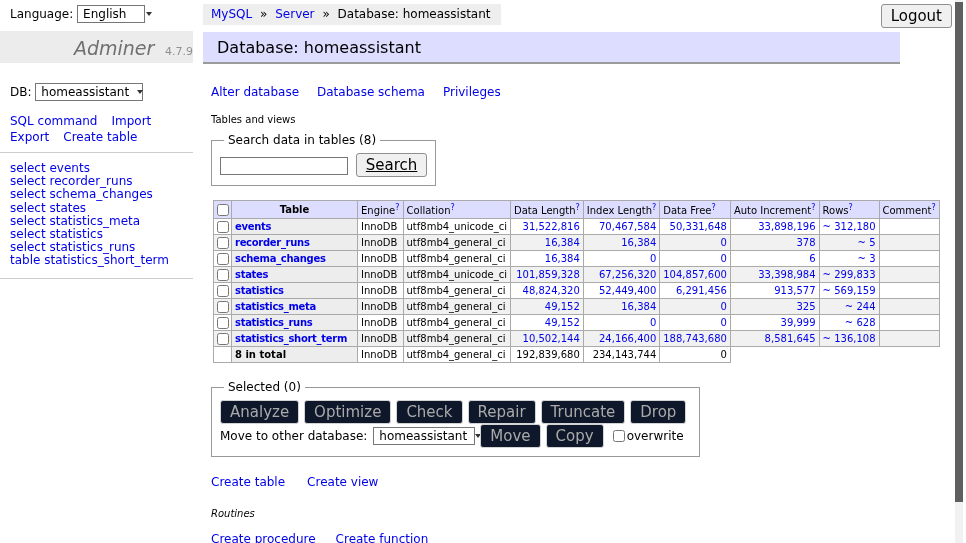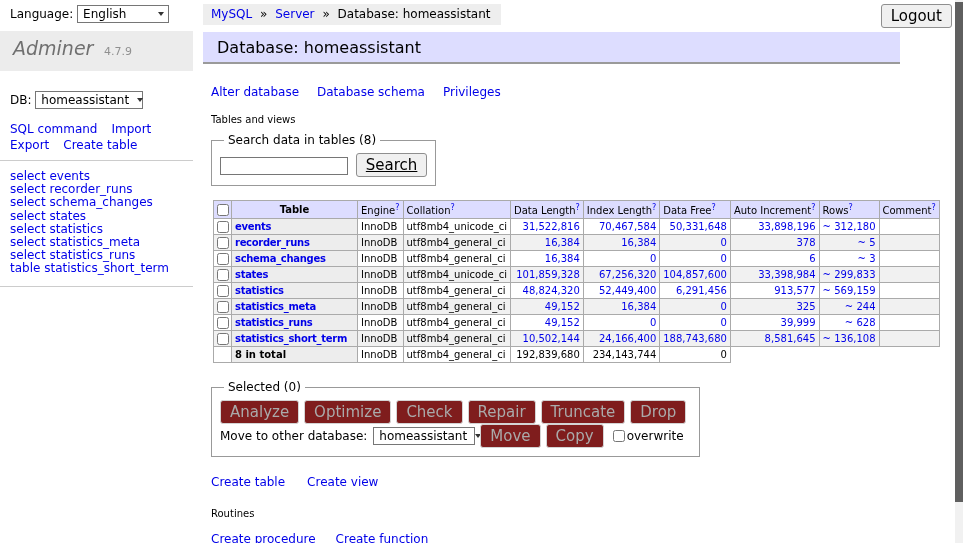--- a/index.html
+++ b/index.html
@@ -9,40 +9,40 @@
   *{box-sizing:border-box;}
   html,body{margin:0;padding:0;}
   body{
     width:966px;height:543px;overflow:hidden;position:relative;background:#fff;
     font-family:"DejaVu Sans","Liberation Sans",sans-serif;font-size:12px;color:#000;
   }
   a{color:var(--link);text-decoration:none;cursor:pointer;}
   
   .sidebar{position:absolute;left:0;top:0;width:193px;}
   .lang-row{margin:0;padding:5px 0 0 10px;white-space:nowrap;}
-  .logo{margin:8px 0 0 0;background:var(--logobg);height:40px;line-height:32px;
-        padding-left:13px;font-weight:400;}
+  .logo{margin:8px 0 0 0;background:var(--logobg);height:32px;line-height:32px;
+        padding-left:13px;font-weight:400;text-align:right;}
   .logo-name{font-style:italic;font-size:19px;color:#707070;}
   .logo-version{font-size:11px;color:#909090;margin-left:3px;}
   .db-row{margin:20px 0 0 0;padding-left:10px;white-space:nowrap;}
   .side-links{margin:7px 0 0 0;padding:4px 0 8px 10px;border-bottom:1px solid #ccc;line-height:13px;}
   .side-links .row{margin-top:3px;}
   .side-links a{margin-right:14px;}
   .table-list{margin:0;padding:9px 0 10px 10px;border-bottom:1px solid #ccc;}
   .table-list a{display:block;line-height:13.2px;white-space:nowrap;}
   
   .select{display:inline-flex;align-items:center;justify-content:space-between;
           border:1px solid #767676;background:#fff;height:18px;padding:0 4px 0 5px;
           vertical-align:middle;cursor:pointer;}
   .caret{width:0;height:0;border-left:3.5px solid transparent;border-right:3.5px solid transparent;
          border-top:4px solid #333;margin-left:8px;}
-  .w84{width:92px;gap:12px;} .w108{width:108px;} .w102{width:102px;}
+  .w84{width:68px;gap:12px;} .w108{width:108px;} .w102{width:102px;}
   .btn{font-family:inherit;font-size:15px;color:#000;background:#f0f0f0;
        border:1px solid #8f8f8f;border-radius:3px;padding:2px 9px;cursor:pointer;}
-  .btn:disabled{color:#aaa;border-color:#d4d4d4;background:#7f1d1d;}
+  .btn:disabled{color:#aaa;border-color:#d4d4d4;background:#0f172a;}
   input[type=checkbox]{width:12px;height:12px;margin:0;vertical-align:middle;}
   input[type=text]{font-family:inherit;font-size:12px;border:1px solid #767676;
        height:18px;padding:1px 3px;background:#fff;}
   
   .logout-btn{position:absolute;top:4px;right:14px;}
   .scrollbar{position:absolute;top:0;right:3px;width:8px;height:543px;background:#f1f1f1;}
   .scrollbar .thumb{position:absolute;top:2px;left:0;width:8px;height:500px;background:var(--thumb);}
   
   .main{position:absolute;left:203px;top:0;width:751px;}
   .breadcrumb{display:inline-block;margin:4px 0 0 0;padding:3px 10px 4px 8px;background:var(--crumb);}
@@ -76,21 +76,21 @@
   
   .selected-fs{margin:17px 0 0 8px;}
   .selected-fs .btn{margin-right:5px;}
   .move-row{display:flex;align-items:center;}
   .move-row .lbl{margin-right:6px;}
   .move-row .btn{margin-left:5px;margin-right:0;}
   .move-row .ovw{margin-left:9px;display:inline-flex;align-items:center;}
   .move-row .ovw span{margin-left:2px;}
   .create-links{margin:18px 0 0 8px;}
   .create-links a{margin-right:22px;}
-  .h-routines{margin:19px 0 0 8px;}
+  .h-routines{margin:19px 0 0 8px;font-style:italic;}
   .routine-links{margin:13px 0 0 8px;}
   .routine-links a{margin-right:20px;}
 </style>
 </head>
 <body>
 
 <div class="sidebar">
   <p class="lang-row">
     <span>Language:</span>
     <span class="select w84">
@@ -111,22 +111,22 @@
   </p>
   <div class="side-links">
     <div class="row"><a>SQL command</a><a>Import</a></div>
     <div class="row"><a>Export</a><a>Create table</a></div>
   </div>
   <p class="table-list">
       <a>select events</a>
       <a>select recorder_runs</a>
       <a>select schema_changes</a>
       <a>select states</a>
+      <a>select statistics_meta</a>
       <a>select statistics</a>
-      <a>select statistics_meta</a>
       <a>select statistics_runs</a>
       <a>table statistics_short_term</a>
     </p>
 </div>
 
 <button class="btn logout-btn">Logout</button>
 <div class="scrollbar">
   <div class="thumb"></div>
 </div>
 

